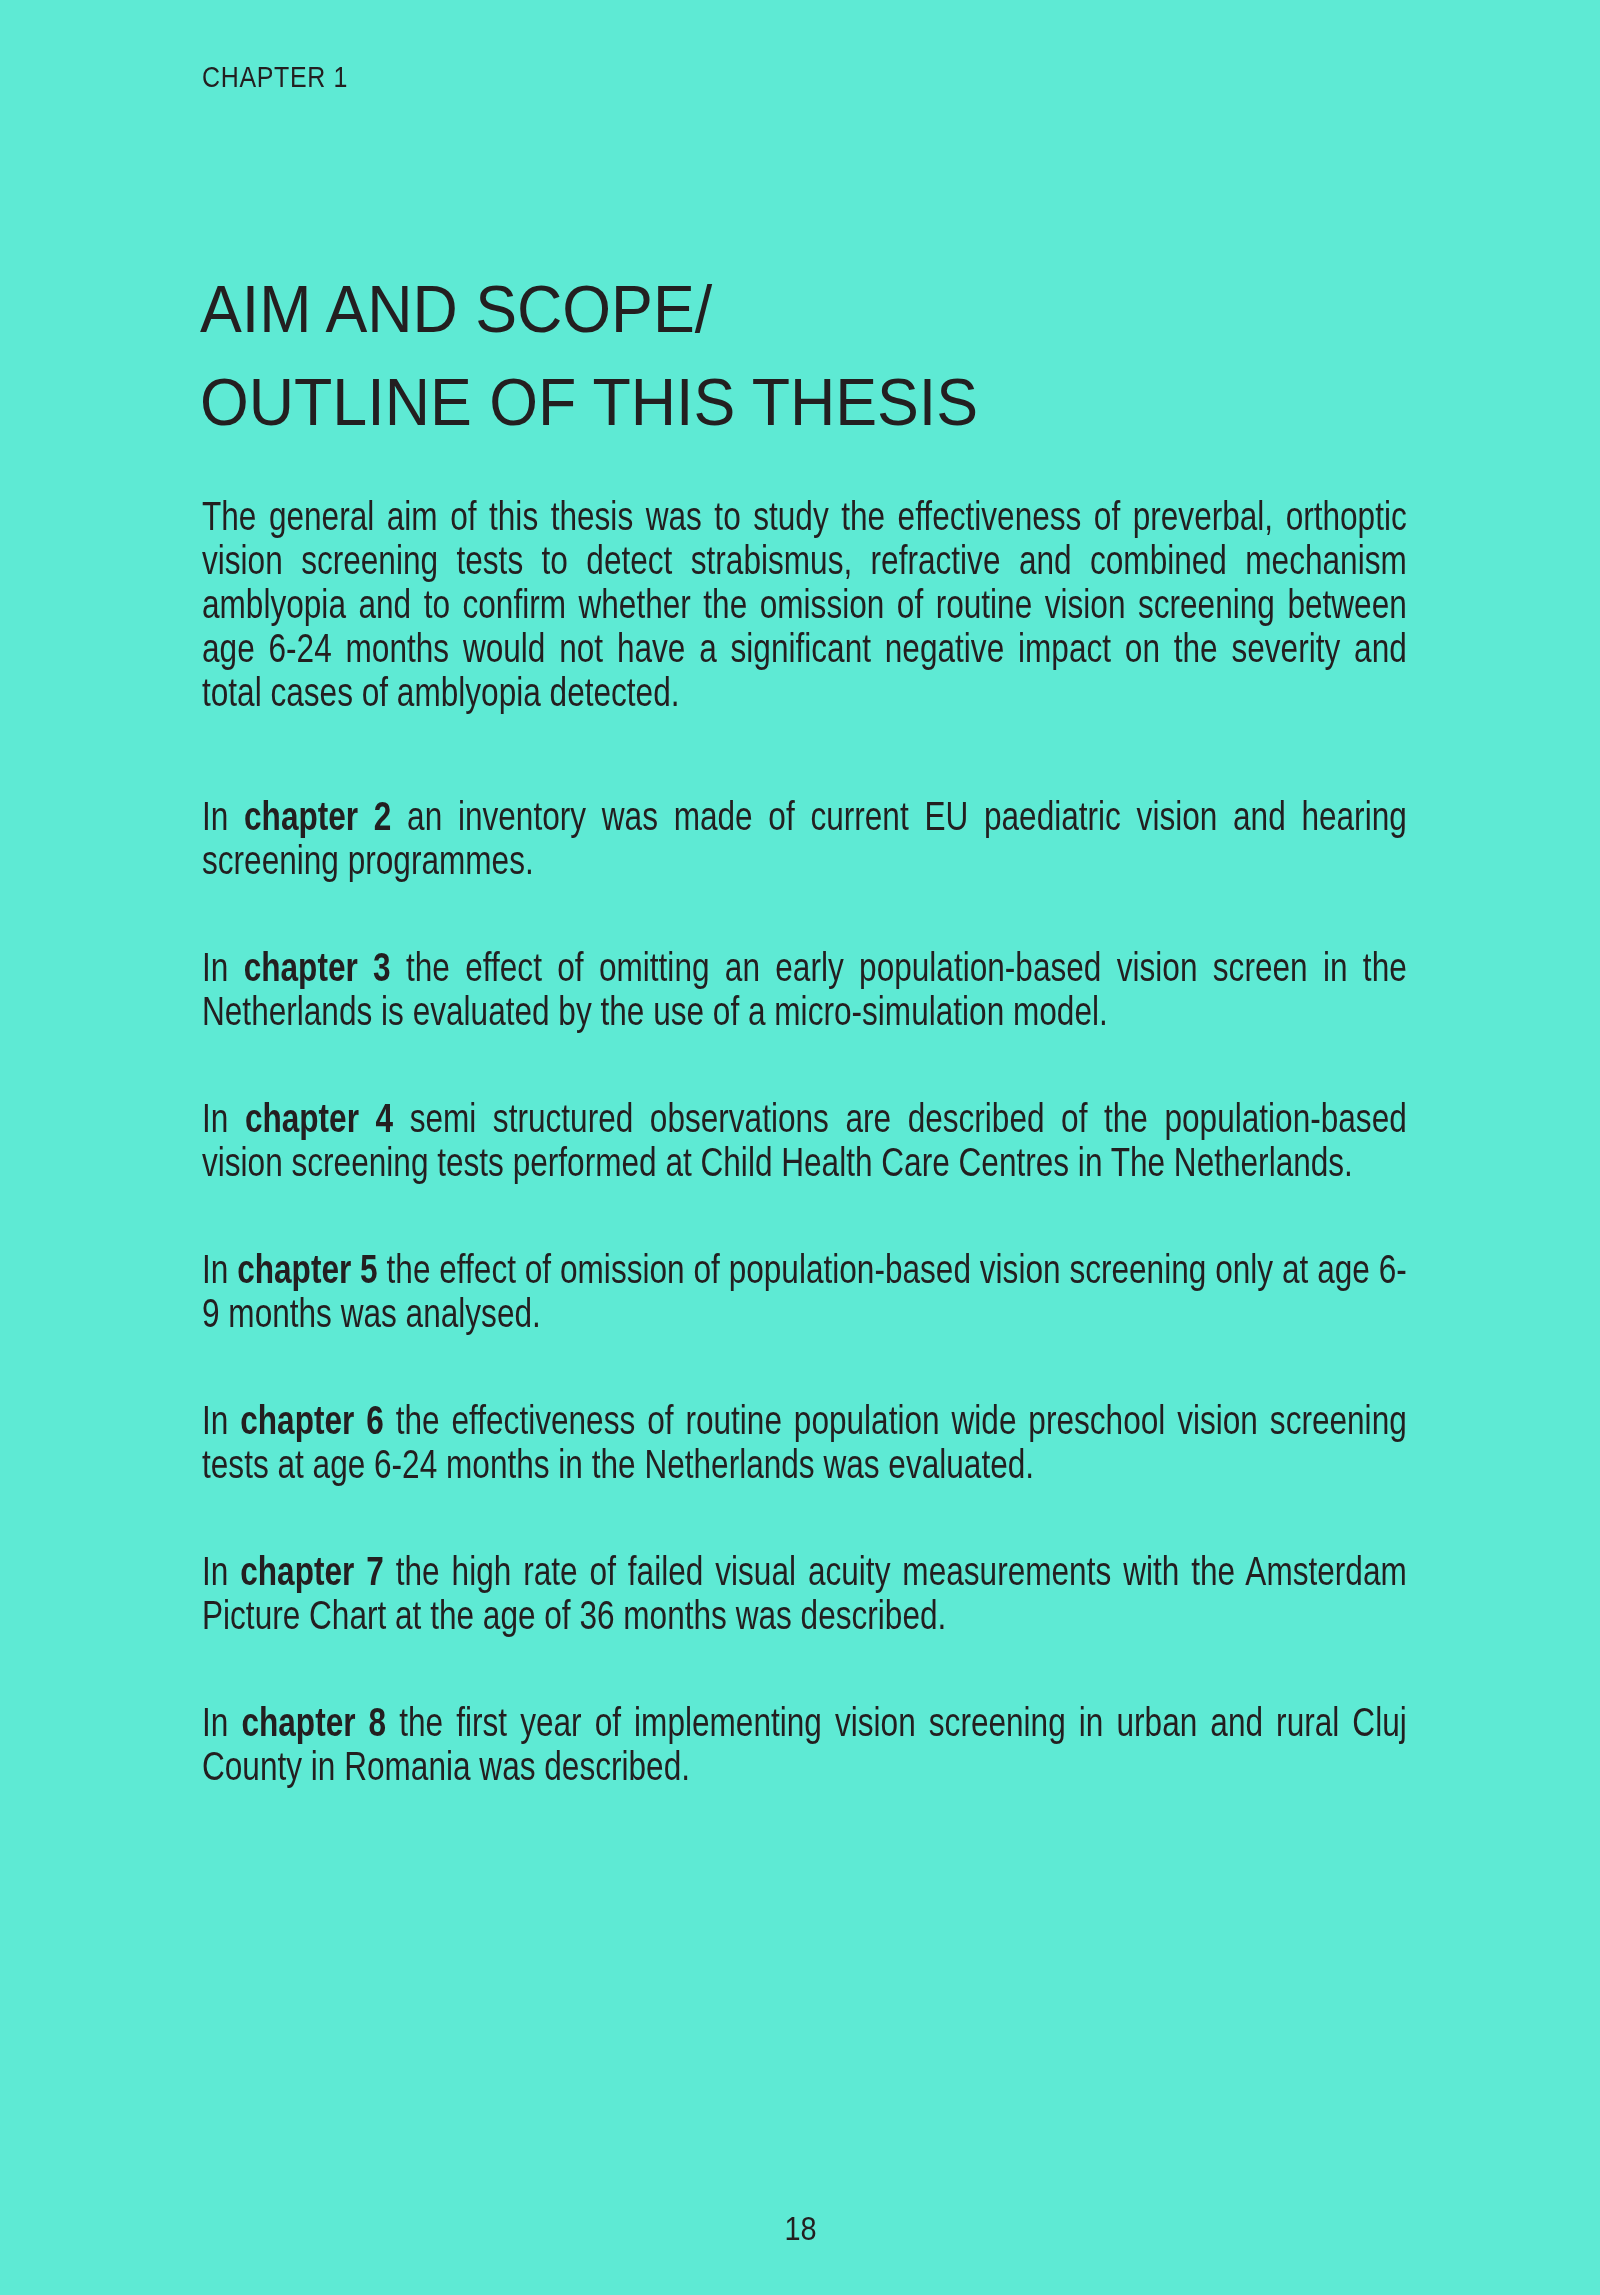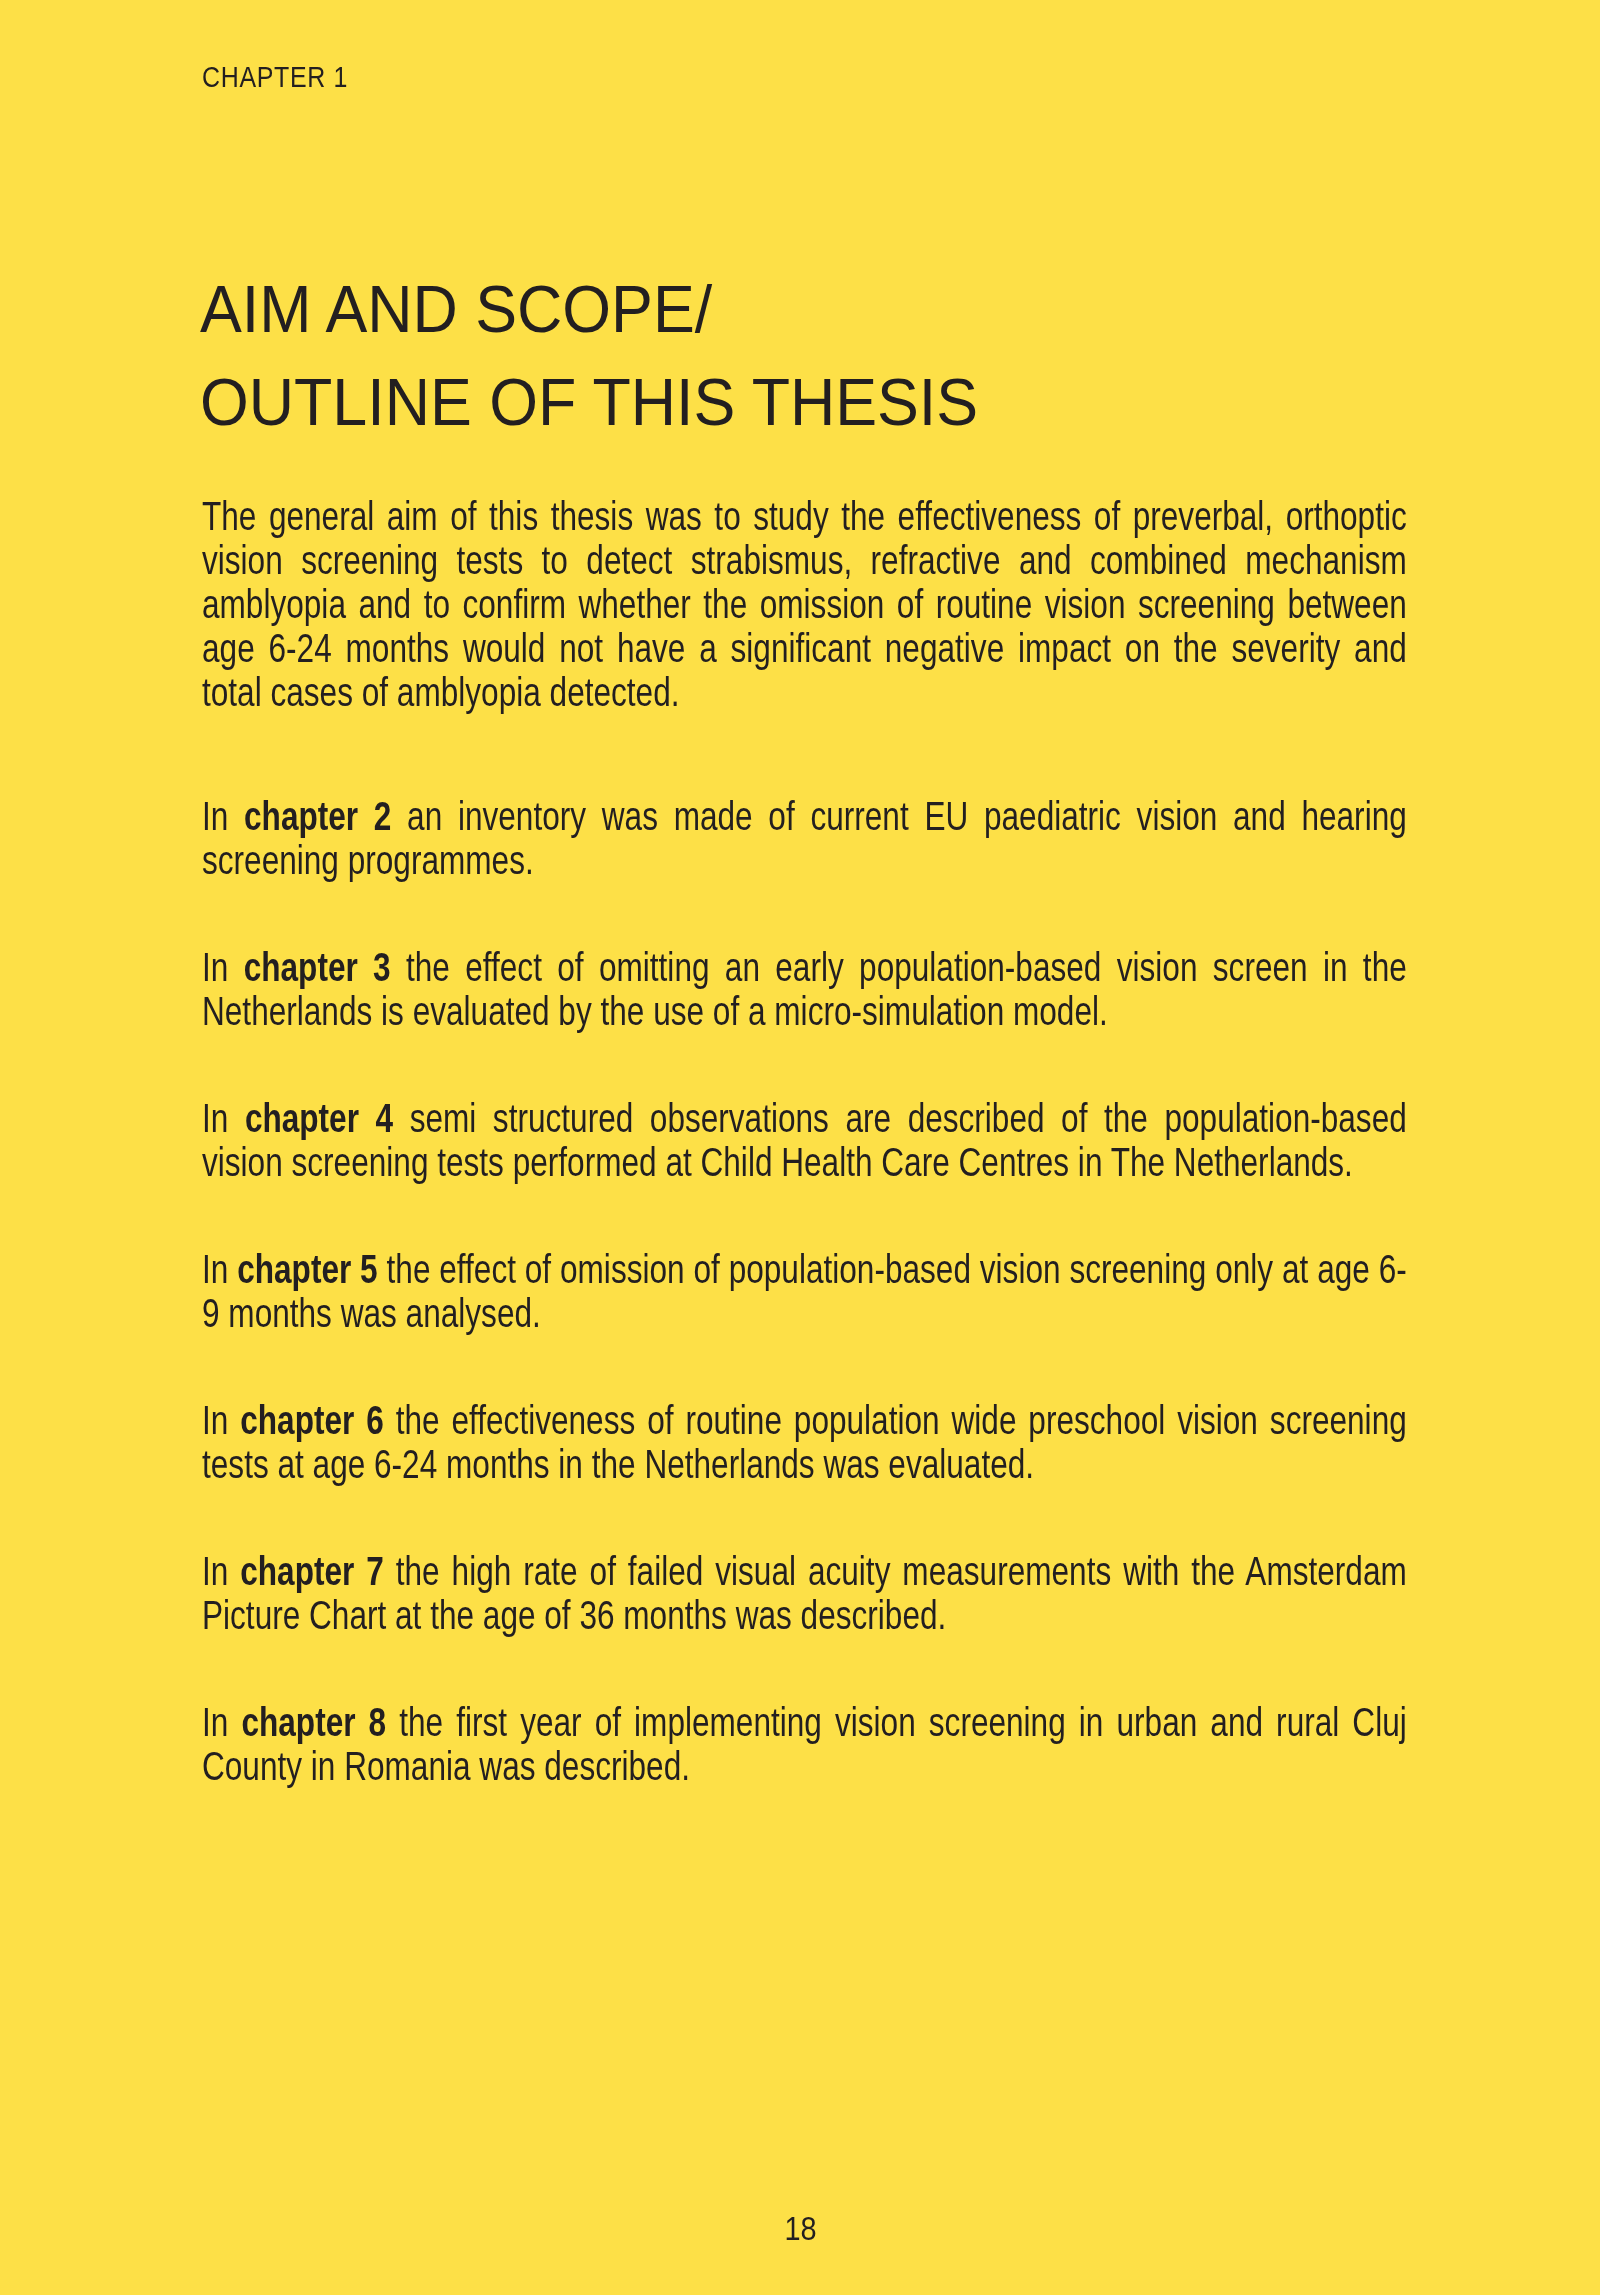--- a/index.html
+++ b/index.html
@@ -4,21 +4,21 @@
 <style>
   html, body {
     margin: 0;
     padding: 0;
     background: #ffffff;
   }
   .page {
     position: relative;
     width: 1601px;
     height: 2295px;
-    background: #fde047;
+    background: #5eead4;
     overflow: hidden;
     font-family: "Liberation Sans", "DejaVu Sans", sans-serif;
     color: #231f20;
   }
   .chapter-label {
     position: absolute;
     left: 202px;
     top: 60px;
     font-size: 29px;
     line-height: 34px;

